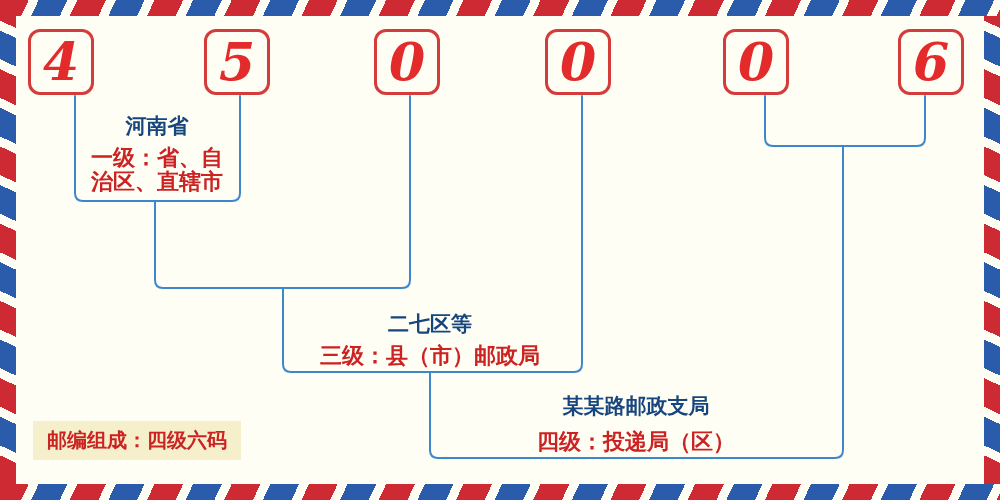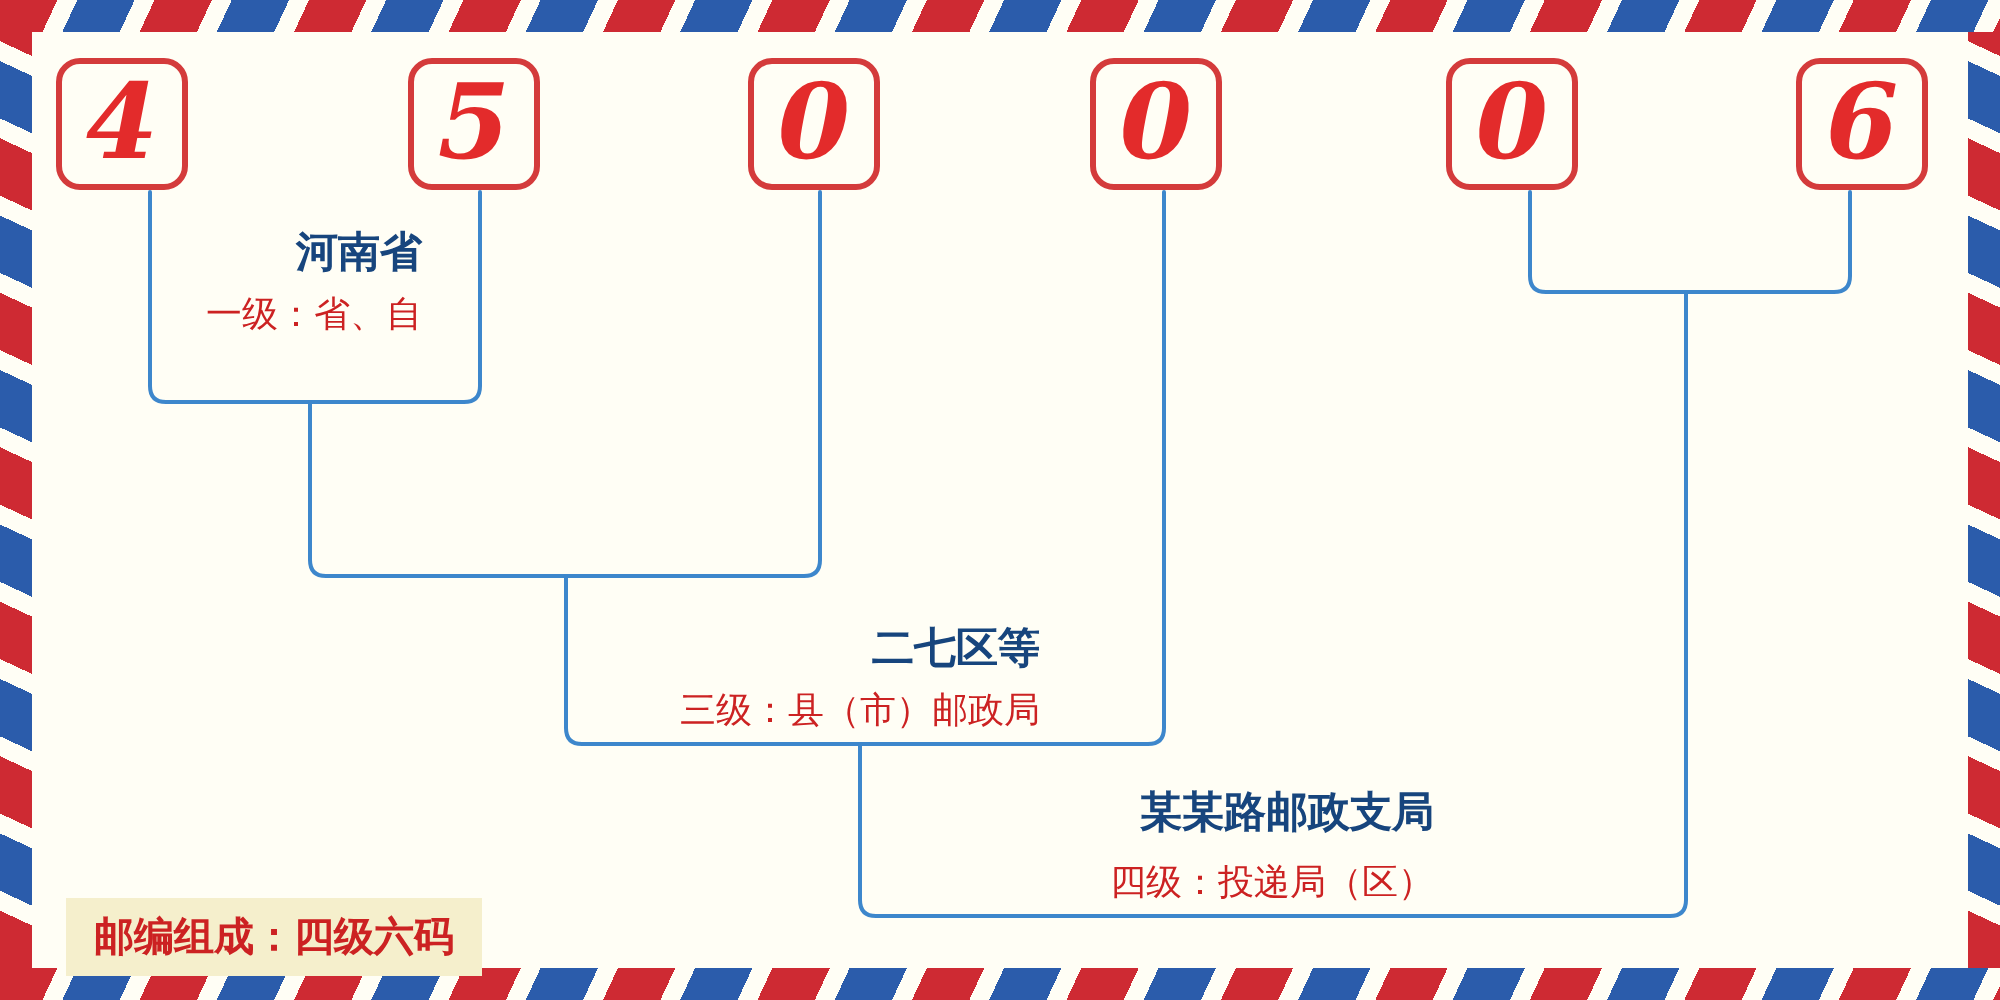--- a/index.html
+++ b/index.html
@@ -71,43 +71,41 @@
     transform: translateX(-50%);
     text-align: center;
     z-index: 4;
     white-space: nowrap;
   }
   .lvl-name {
     font-size: 21px;
     font-weight: bold;
     color: var(--name-navy, #17457d);
     margin-bottom: 6px;
-    text-align: right;
   }
   .lvl-desc {
-    font-size: 18px;
-    font-weight: normal;
+    font-size: 22px;
+    font-weight: bold;
     color: var(--desc-red, #cc2222);
     line-height: 24px;
   }
   .lg4 .lvl-desc { margin-top: 10px; }
 
   
   .footer-label {
     position: absolute;
     left: 33px;
     top: 421px;
     padding: 6px 14px;
     background: var(--footer-bg, #f5efcc);
     color: var(--desc-red, #cc2222);
     font-size: 20px;
     font-weight: bold;
     z-index: 4;
     white-space: nowrap;
-    margin-top: 28px;
   }
 </style>
 </head>
 <body>
 
 <div class="canvas">
 
   <div class="stripe stripe-top"></div>
   <div class="stripe stripe-bottom"></div>
   <div class="stripe stripe-left"></div>
@@ -136,20 +134,21 @@
   <div class="digit-box" style="left:723px">
       <span>0</span>
     </div>
   <div class="digit-box" style="left:898px">
       <span>6</span>
     </div>
 
   <div class="label-group lg1" style="left:157px; top:112px">
     <div class="lvl-name">河南省</div>
     <div class="lvl-desc">一级：省、自</div>
+    <div class="lvl-desc">治区、直辖市</div>
   </div>
 
 
   <div class="label-group lg4" style="left:636px; top:392px">
     <div class="lvl-name">某某路邮政支局</div>
     <div class="lvl-desc">四级：投递局（区）</div>
   </div>
 
   <div class="label-group lg3" style="left:430px; top:310px">
     <div class="lvl-name">二七区等</div>

